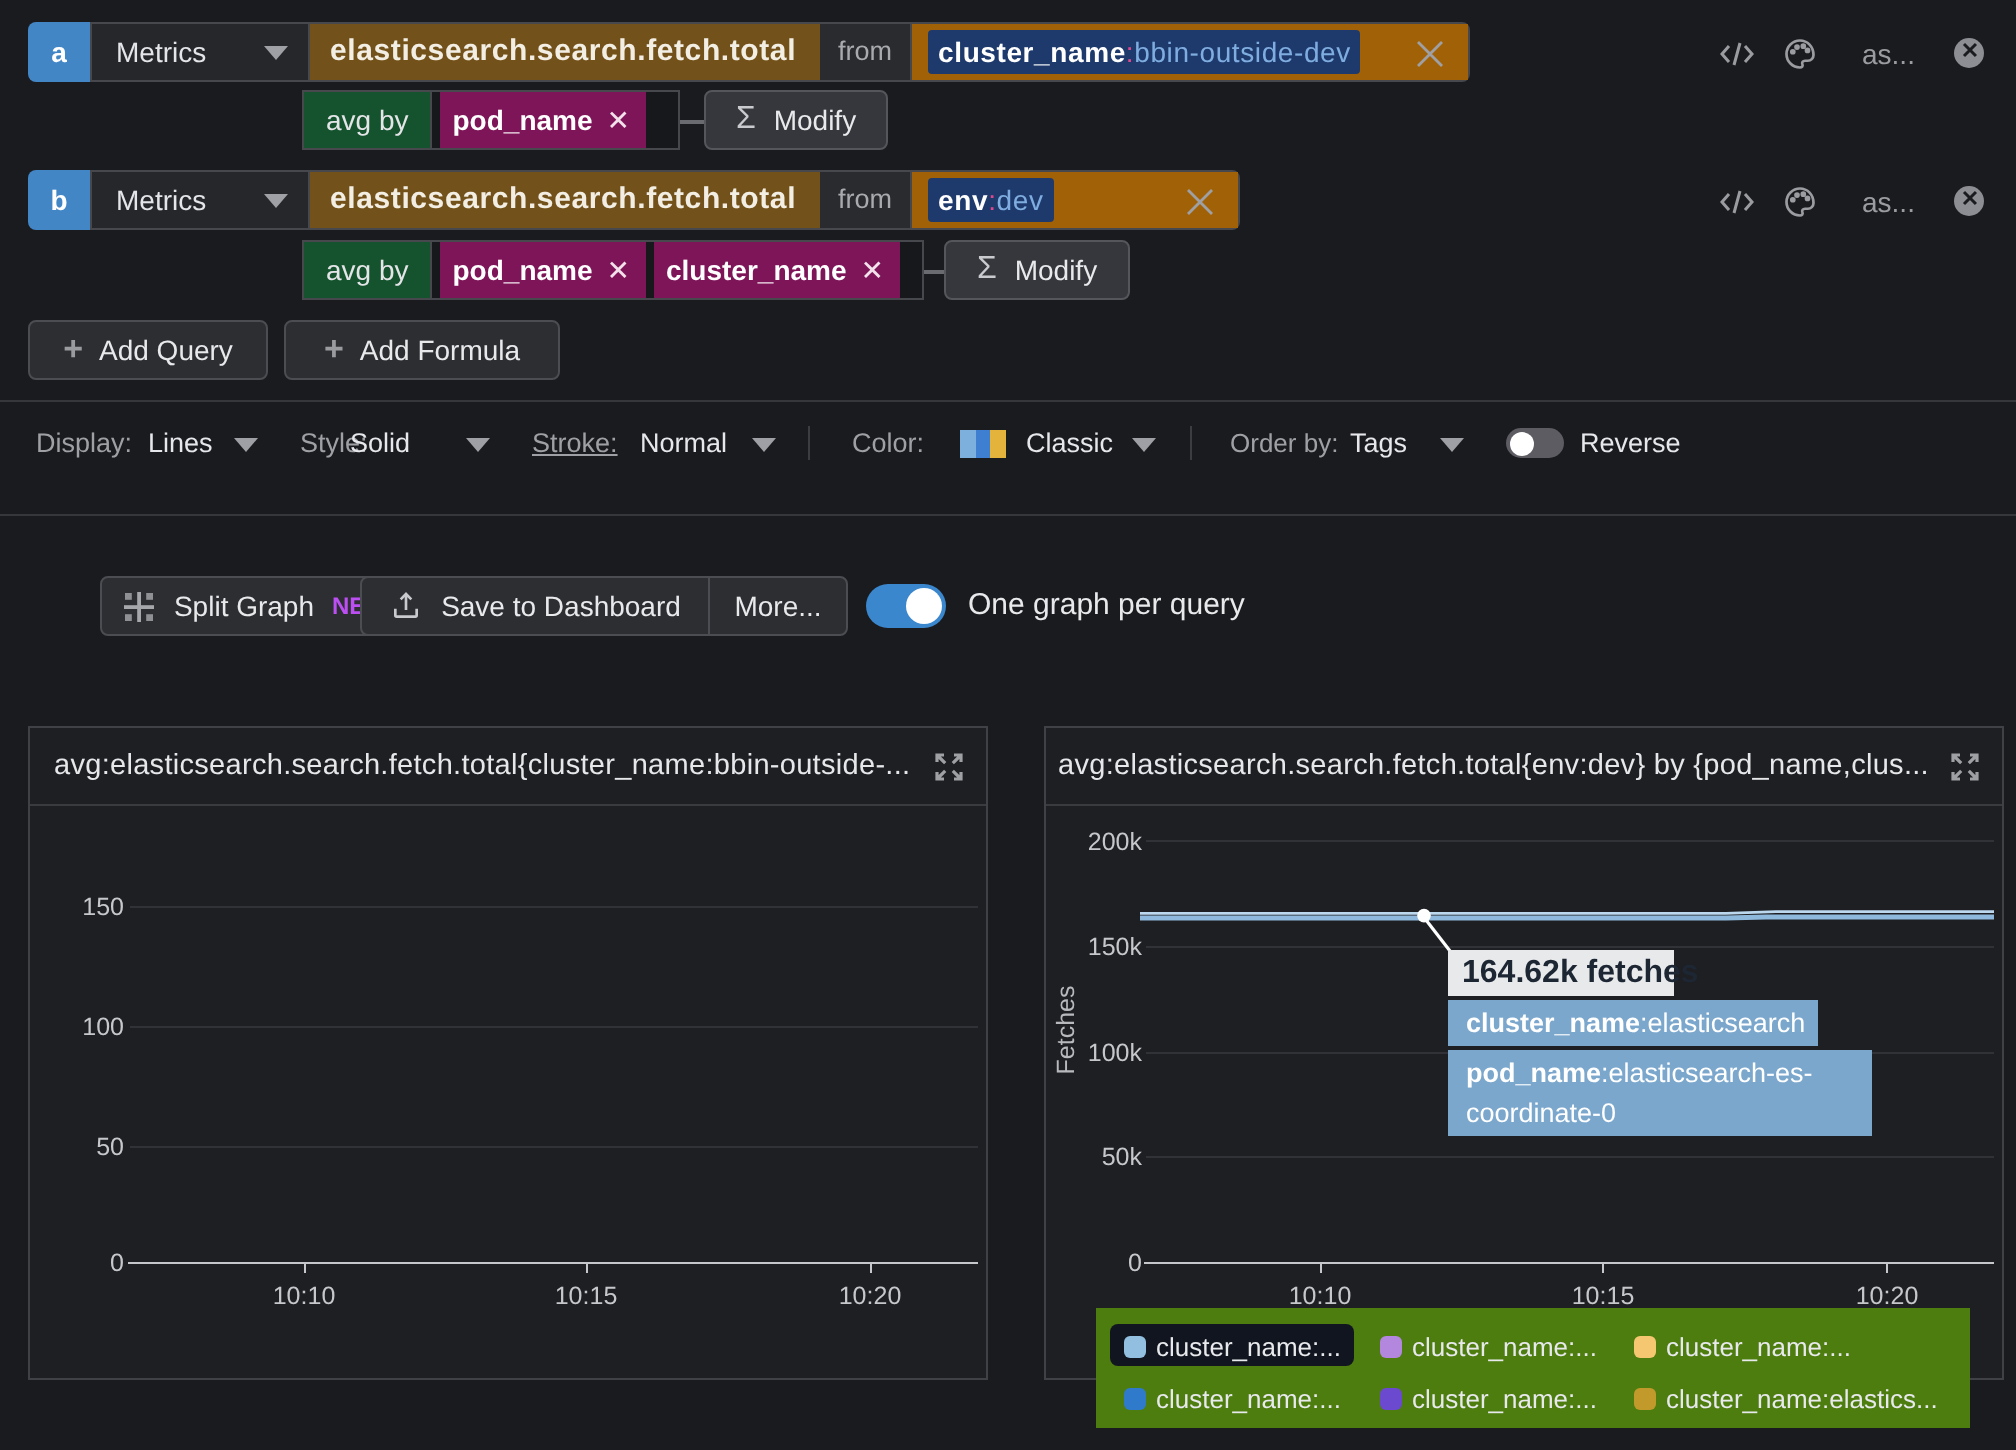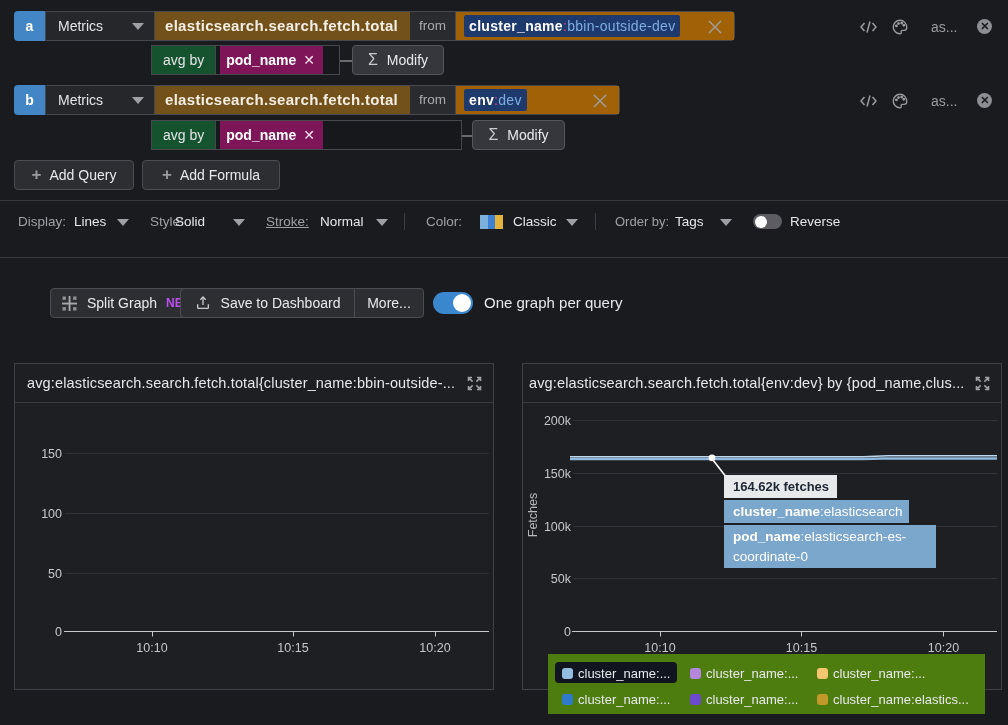--- a/index.html
+++ b/index.html
@@ -54,21 +54,21 @@
     border-radius:50%; background:#fff; }
   .toggle-on { position:absolute; width:40px; height:22px; background:#3b87cd;
     border-radius:11px; }
   .toggle-on .knob { position:absolute; right:2px; top:2px; width:18px; height:18px;
     border-radius:50%; background:#fff; }
   .panel { position:absolute; top:363px; width:480px; height:327px; background:#1e1f23;
     border:1px solid #404146; }
   .ptitle { height:39px; border-bottom:1px solid #3a3b3f; color:#e6e7e9; font-size:14.5px; letter-spacing:0.15px;
     line-height:39px; padding-left:12px; white-space:nowrap; position:relative; overflow:hidden; }
   .tooltip-hdr { position:absolute; background:#e8e9eb; color:#1d2633; font-weight:bold;
-    font-size:13px; line-height:23px; padding:0 6px 0 7px; height:23px; white-space:nowrap;text-align:center; }
+    font-size:16px; line-height:23px; padding:0 6px 0 7px; height:23px; white-space:nowrap; }
   .tooltip-row { position:absolute; background:#7ba7cd; color:#fff; font-size:13.5px;
     padding:0 9px; white-space:nowrap; }
   .legend { position:absolute; left:548px; top:654px; width:437px; height:60px;
     background:#4d7c0f; z-index:5; }
   .lg-pill { position:absolute; left:7px; top:8px; width:122px; height:21px;
     background:#11151f; border-radius:4px; }
   .sw { position:absolute; width:11px; height:11px; border-radius:3px; }
   .lg-t { position:absolute; color:#e8e9ec; font-size:13px; white-space:nowrap; }
 </style>
 </head>
@@ -139,20 +139,21 @@
         <circle cx="17" cy="9.6" r="1" fill="#9b9ca1"></circle>
     </svg>
     <span class="asdots" style="margin-left:22px;">as...</span>
     <span class="circx" style="margin-left:20px;">✕</span>
   </div>
 
   <div class="avgbox" style="left:151px; top:120px; width:311px;">
     <div class="avgcell">avg by</div>
     <div style="display:flex; align-items:center; padding-left:4px; background:#17181c; flex:1; gap:4px;">
       <span class="tag" style="line-height:28px; height:28px;">pod_name<span class="tx">✕</span></span>
+      <span class="tag" style="line-height:28px; height:28px;">cluster_name<span class="tx">✕</span></span>
     </div>
   </div>
   <div class="connector" style="left:462px; top:135px; width:10px;"></div>
   <div class="btn" style="left:472px; top:120px; width:93px; background:#36373c; border-color:#55565b;">
     <span class="sigma">Σ</span>Modify
   </div>
 
   <div class="btn" style="left:14px; top:160px; width:120px;"><span class="plus">+</span>Add Query</div>
   <div class="btn" style="left:142px; top:160px; width:138px;"><span class="plus">+</span>Add Formula</div>
 

